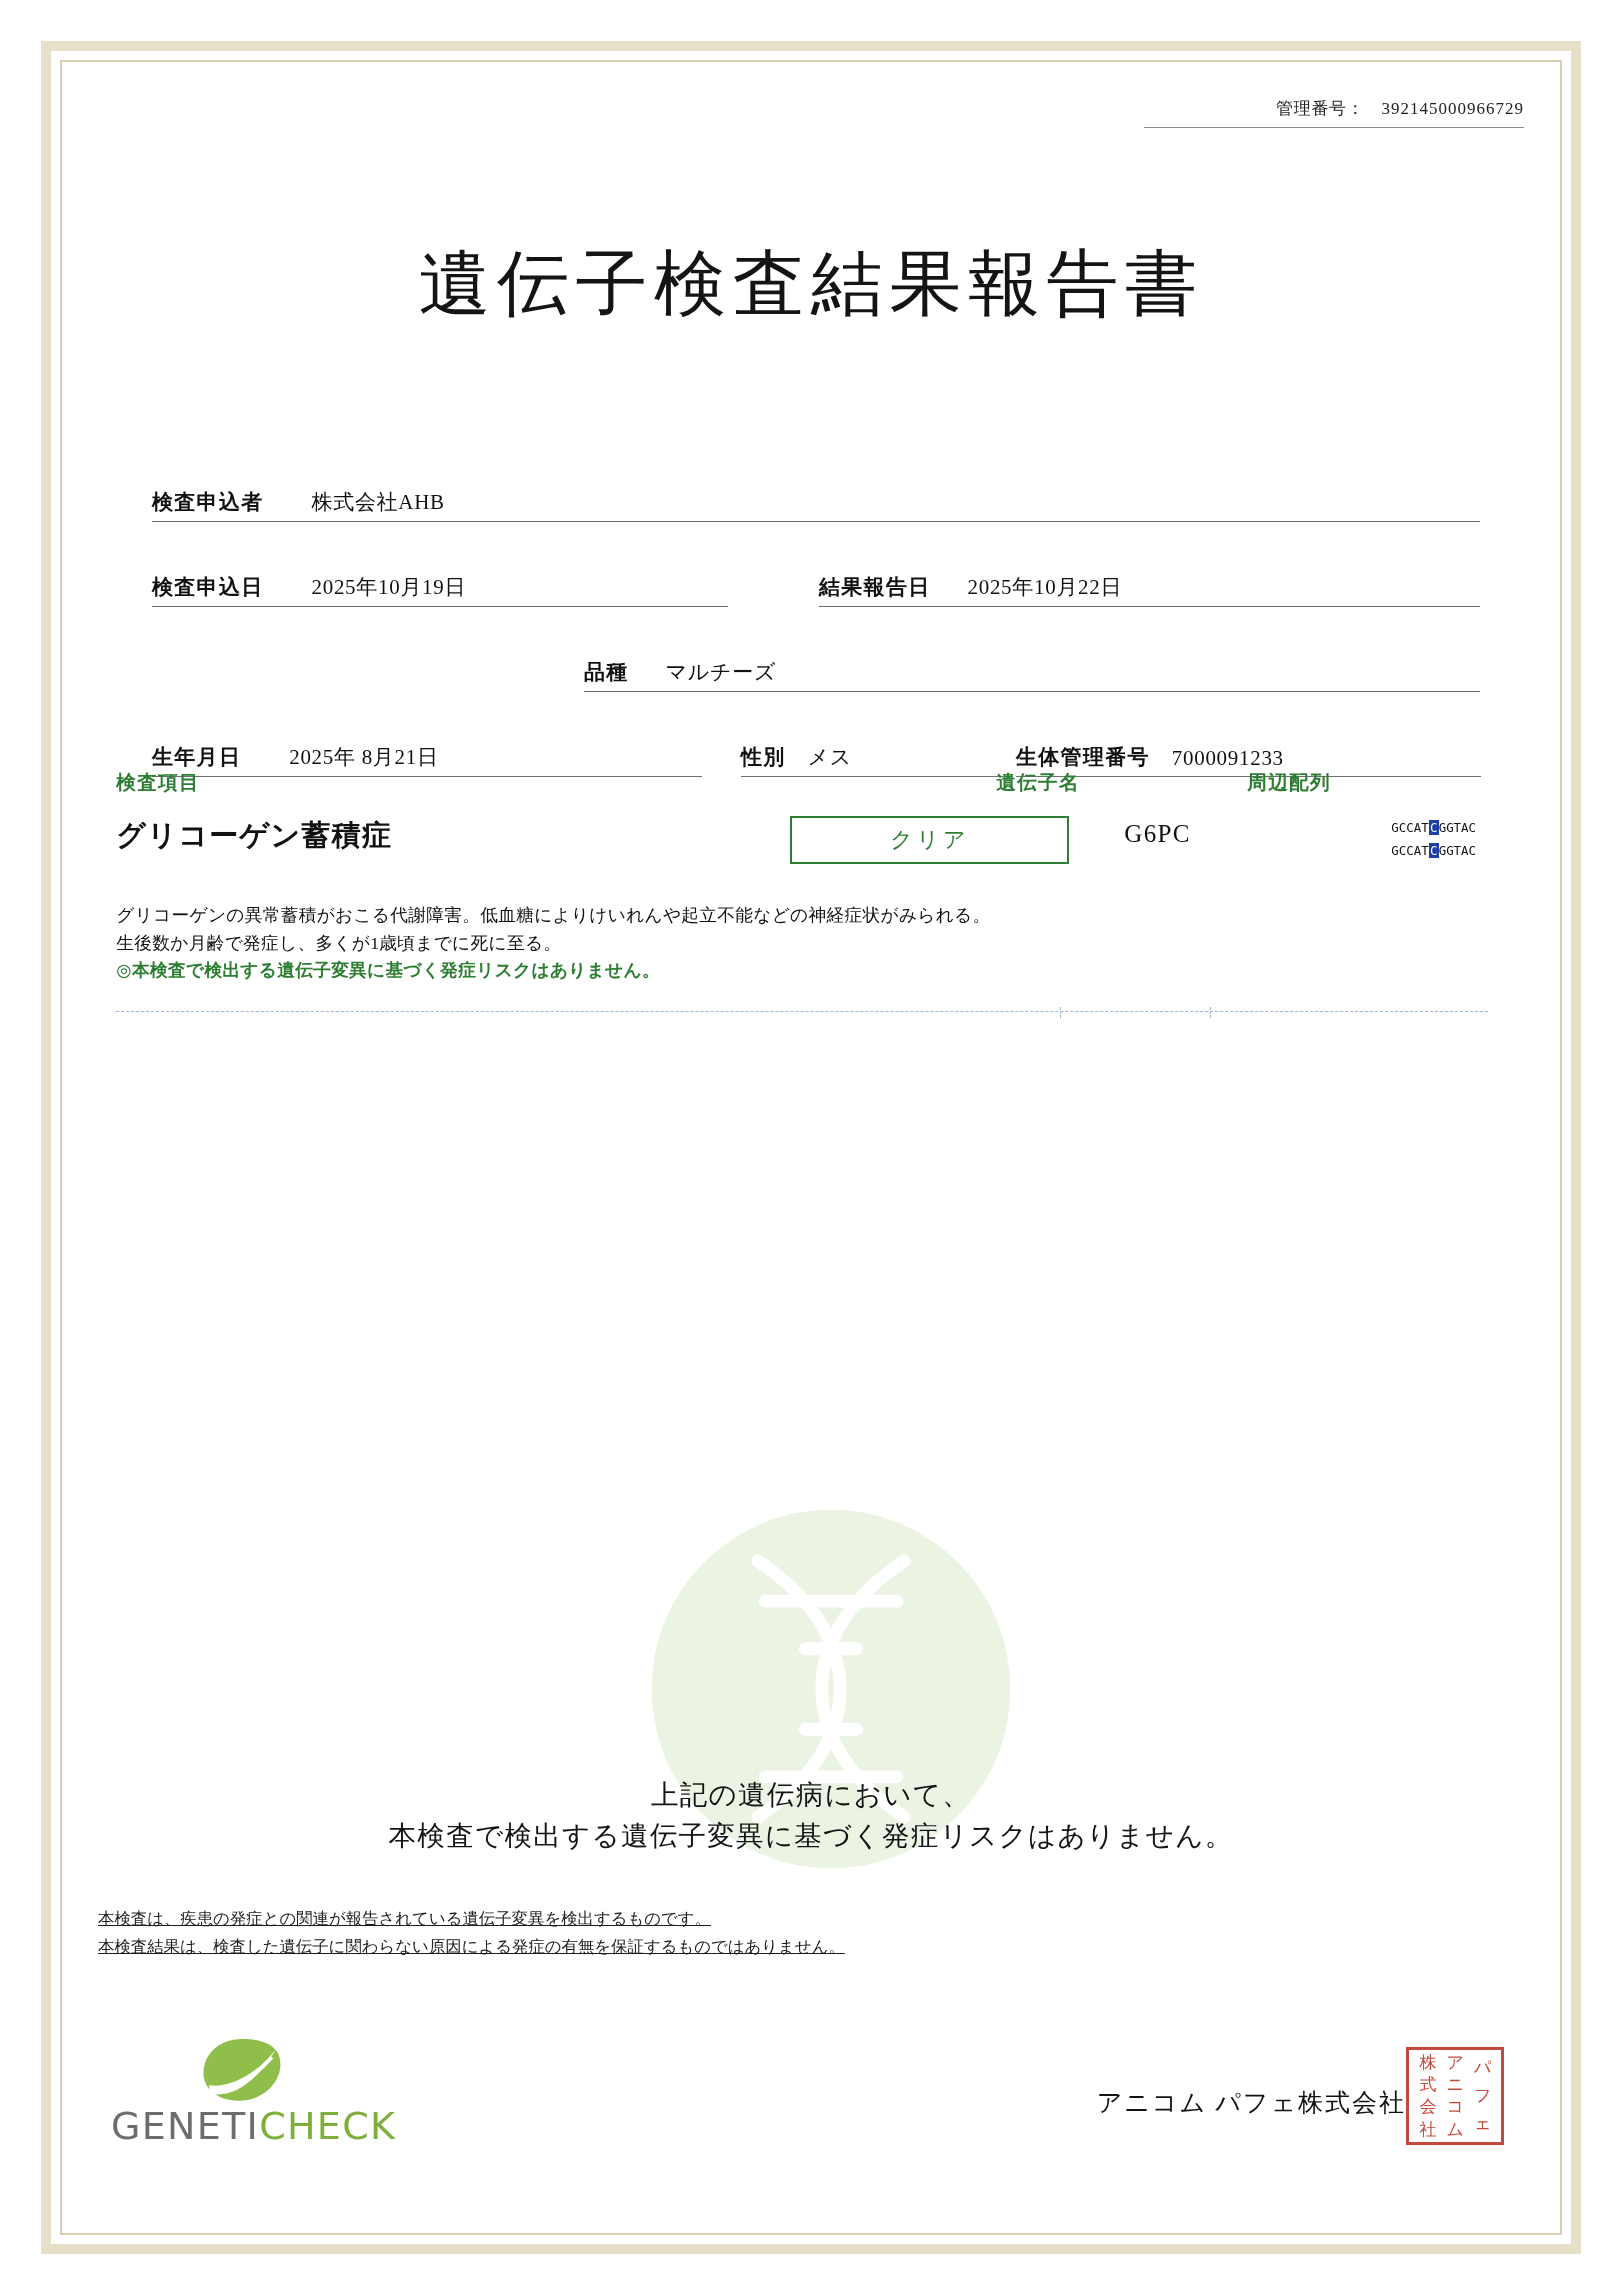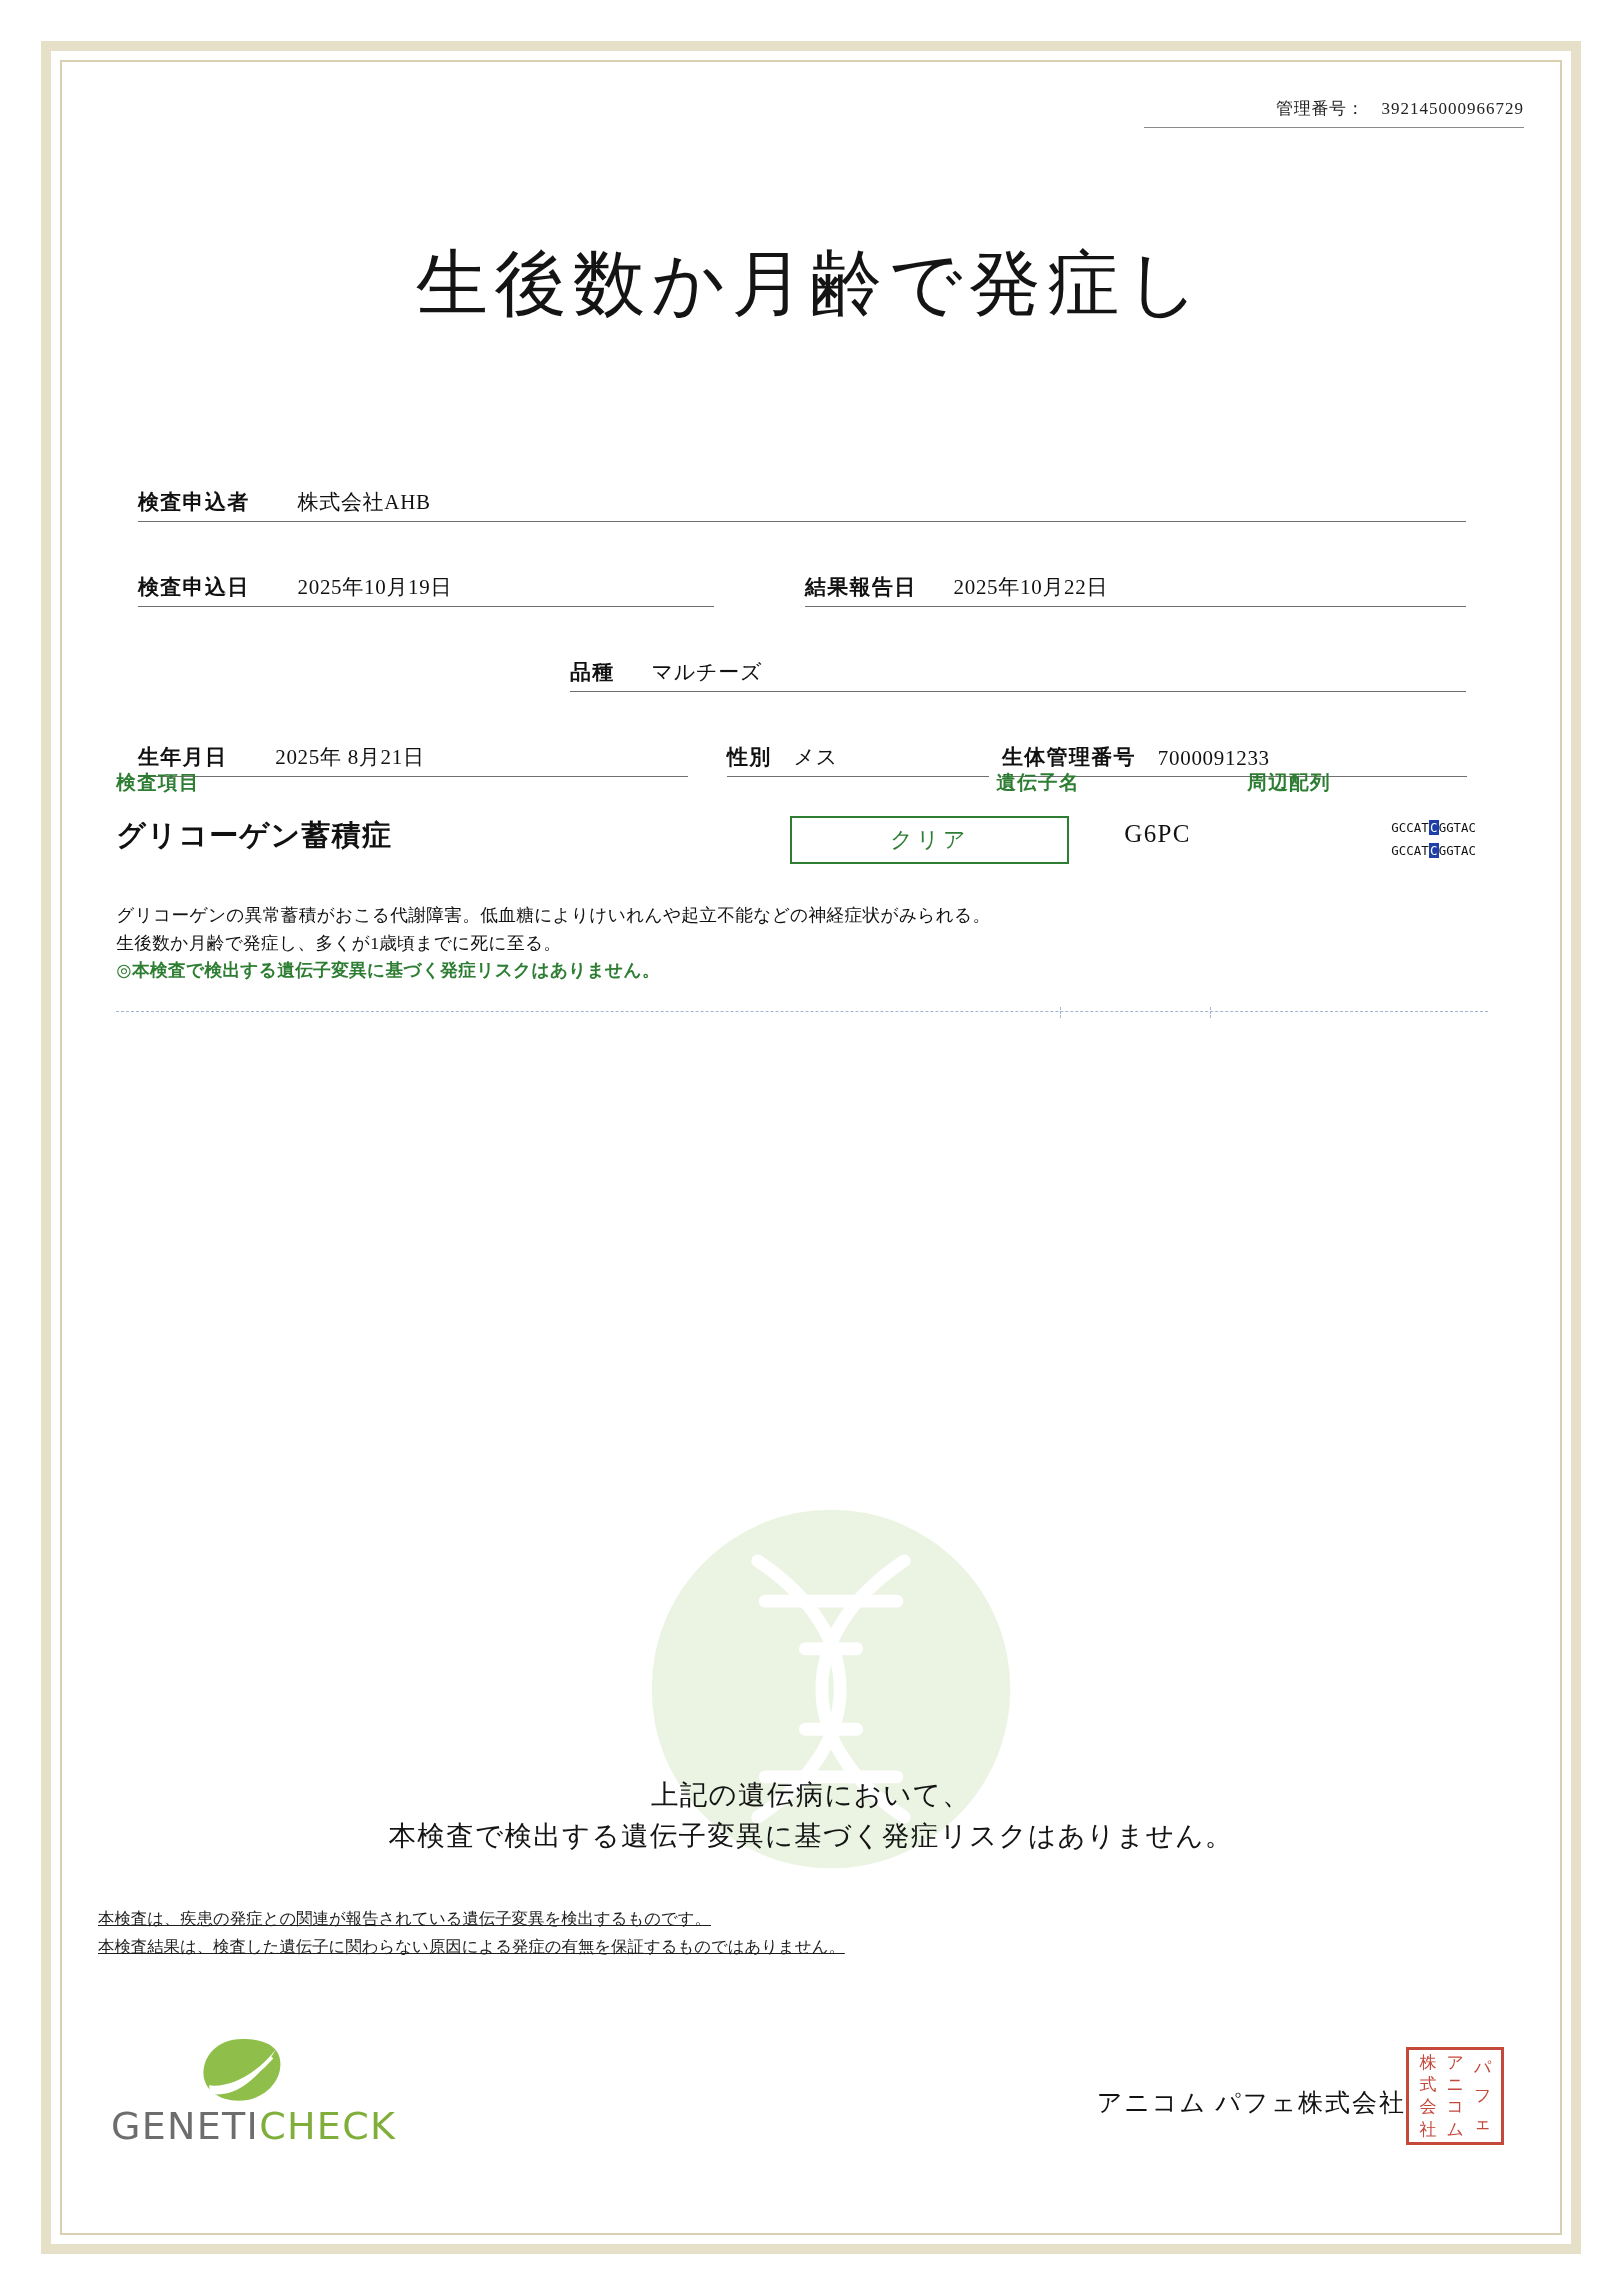--- a/index.html
+++ b/index.html
@@ -76,21 +76,21 @@
     font-size: 72px;
     letter-spacing: 6.5px;
     font-family: "DejaVu Serif", "Liberation Serif", serif;
     font-weight: 400;
     color: #141414;
   }
 
   
   .info {
     position: absolute;
-    left: 40px;
+    left: 54px;
     top: 380px;
     width: 1328px;
   }
   .row {
     position: relative;
     height: 63px;
     margin-bottom: 22px;
   }
   .fld {
     position: absolute;
@@ -341,21 +341,21 @@
 <div class="page">
   <div class="border-outer"></div>
   <div class="border-inner"></div>
 
   <div class="content">
 
     <div class="ctrl-no">
       <span class="label">管理番号：</span><span class="value">392145000966729</span>
     </div>
 
-    <div class="title">生後数か月齢で発症し</div>
+    <div class="title">遺伝子検査結果報告書</div>
 
     <div class="info">
 
       <div class="row">
         <div class="fld r1-applicant">
           <span class="lbl">検査申込者</span>
           <span class="val gap-lg">株式会社AHB</span>
         </div>
       </div>
 

